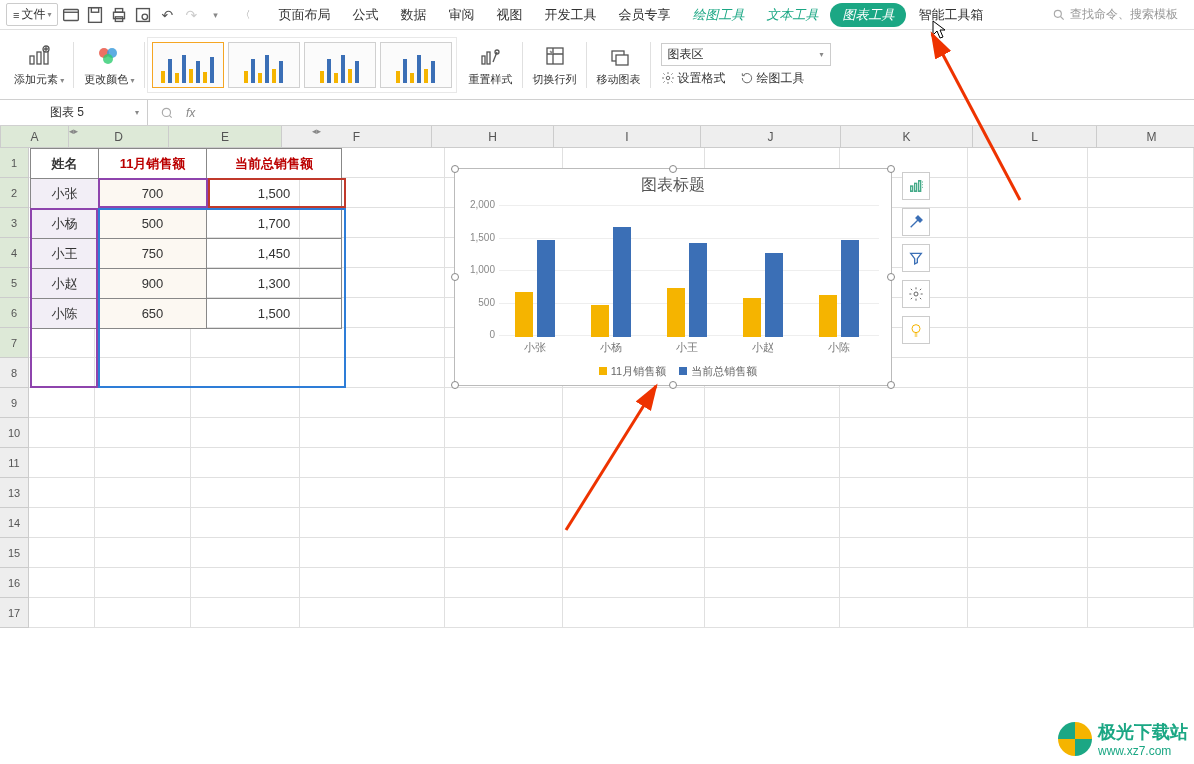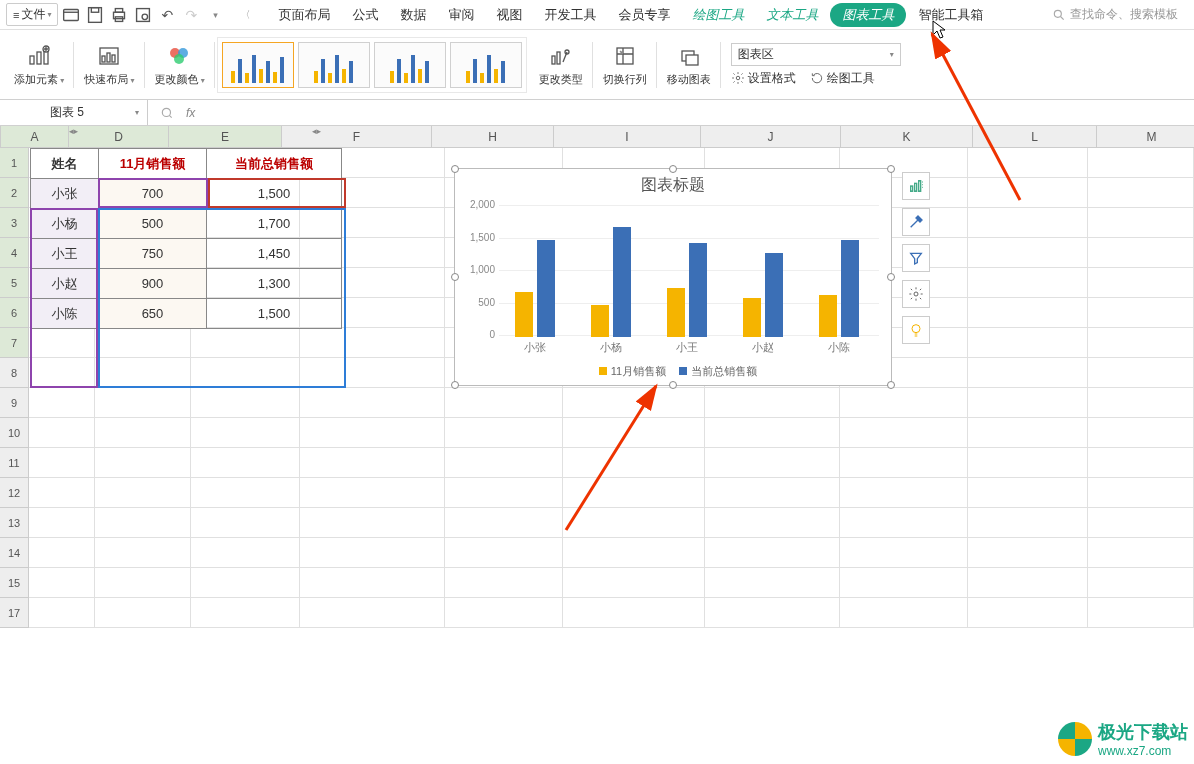--- a/index.html
+++ b/index.html
@@ -164,31 +164,20 @@
           <rect x="10" y="8" width="4" height="12"></rect>
           <rect x="17" y="4" width="4" height="16"></rect>
           <circle cx="19" cy="5" r="3" fill="#fff"></circle>
           <path d="M19 3v4M17 5h4"></path>
         </svg>
       </div>
     <div class="rib-label"><span>添加元素</span><span class="rib-dd"> ▾</span></div>
   </div>
   <div class="rib-grp">
     <div class="rib-icon">
-        <svg viewBox="0 0 24 24" fill="none" stroke="#555" stroke-width="1.3">
-          <rect x="3" y="4" width="18" height="16"></rect>
-          <rect x="5" y="12" width="3" height="6"></rect>
-          <rect x="10" y="9" width="3" height="9"></rect>
-          <rect x="15" y="11" width="3" height="7"></rect>
-        </svg>
-      </div>
-    <div class="rib-label"><span>快速布局</span><span class="rib-dd"> ▾</span></div>
-  </div>
-  <div class="rib-grp">
-    <div class="rib-icon">
         <svg viewBox="0 0 24 24">
           <circle cx="7" cy="9" r="5" fill="#e74c3c" opacity="0.8"></circle>
           <circle cx="15" cy="9" r="5" fill="#3498db" opacity="0.8"></circle>
           <circle cx="11" cy="15" r="5" fill="#2ecc71" opacity="0.8"></circle>
         </svg>
       </div>
     <div class="rib-label"><span>更改颜色</span><span class="rib-dd"> ▾</span></div>
   </div>
   <div class="style-gallery">
     <div class="style-thumb sel">
@@ -228,21 +217,21 @@
   </div>
   <div class="rib-grp">
     <div class="rib-icon">
         <svg viewBox="0 0 24 24" fill="none" stroke="#555" stroke-width="1.3">
           <rect x="3" y="12" width="3" height="8"></rect>
           <rect x="8" y="8" width="3" height="12"></rect>
           <path d="M14 18l4-10"></path>
           <circle cx="18" cy="8" r="2"></circle>
         </svg>
       </div>
-    <div class="rib-label">更改类型</div>
+    <div class="rib-label">重置样式</div>
   </div>
   <div class="rib-grp">
     <div class="rib-icon">
         <svg viewBox="0 0 24 24" fill="none" stroke="#555" stroke-width="1.3">
           <rect x="4" y="4" width="16" height="16"></rect>
           <path d="M4 10h16M10 4v16"></path>
           <path d="M7 7l3 3M7 10l3-3" stroke="#888"></path>
         </svg>
       </div>
     <div class="rib-label">切换行列</div>
@@ -450,33 +439,20 @@
       <div class="cell" style="width: 113px;"></div>
       <div class="cell" style="width: 150px;"></div>
       <div class="cell" style="width: 122px;"></div>
       <div class="cell" style="width: 147px;"></div>
       <div class="cell" style="width: 140px;"></div>
       <div class="cell" style="width: 132px;"></div>
       <div class="cell" style="width: 124px;"></div>
       <div class="cell" style="width: 110px;"></div>
     </div>
     <div class="row">
-      <div class="rh">12</div>
-      <div class="cell" style="width: 68px;"></div>
-      <div class="cell" style="width: 100px;"></div>
-      <div class="cell" style="width: 113px;"></div>
-      <div class="cell" style="width: 150px;"></div>
-      <div class="cell" style="width: 122px;"></div>
-      <div class="cell" style="width: 147px;"></div>
-      <div class="cell" style="width: 140px;"></div>
-      <div class="cell" style="width: 132px;"></div>
-      <div class="cell" style="width: 124px;"></div>
-      <div class="cell" style="width: 110px;"></div>
-    </div>
-    <div class="row">
       <div class="rh">13</div>
       <div class="cell" style="width: 68px;"></div>
       <div class="cell" style="width: 100px;"></div>
       <div class="cell" style="width: 113px;"></div>
       <div class="cell" style="width: 150px;"></div>
       <div class="cell" style="width: 122px;"></div>
       <div class="cell" style="width: 147px;"></div>
       <div class="cell" style="width: 140px;"></div>
       <div class="cell" style="width: 132px;"></div>
       <div class="cell" style="width: 124px;"></div>
@@ -490,20 +466,33 @@
       <div class="cell" style="width: 150px;"></div>
       <div class="cell" style="width: 122px;"></div>
       <div class="cell" style="width: 147px;"></div>
       <div class="cell" style="width: 140px;"></div>
       <div class="cell" style="width: 132px;"></div>
       <div class="cell" style="width: 124px;"></div>
       <div class="cell" style="width: 110px;"></div>
     </div>
     <div class="row">
       <div class="rh">15</div>
+      <div class="cell" style="width: 68px;"></div>
+      <div class="cell" style="width: 100px;"></div>
+      <div class="cell" style="width: 113px;"></div>
+      <div class="cell" style="width: 150px;"></div>
+      <div class="cell" style="width: 122px;"></div>
+      <div class="cell" style="width: 147px;"></div>
+      <div class="cell" style="width: 140px;"></div>
+      <div class="cell" style="width: 132px;"></div>
+      <div class="cell" style="width: 124px;"></div>
+      <div class="cell" style="width: 110px;"></div>
+    </div>
+    <div class="row">
+      <div class="rh">16</div>
       <div class="cell" style="width: 68px;"></div>
       <div class="cell" style="width: 100px;"></div>
       <div class="cell" style="width: 113px;"></div>
       <div class="cell" style="width: 150px;"></div>
       <div class="cell" style="width: 122px;"></div>
       <div class="cell" style="width: 147px;"></div>
       <div class="cell" style="width: 140px;"></div>
       <div class="cell" style="width: 132px;"></div>
       <div class="cell" style="width: 124px;"></div>
       <div class="cell" style="width: 110px;"></div>

